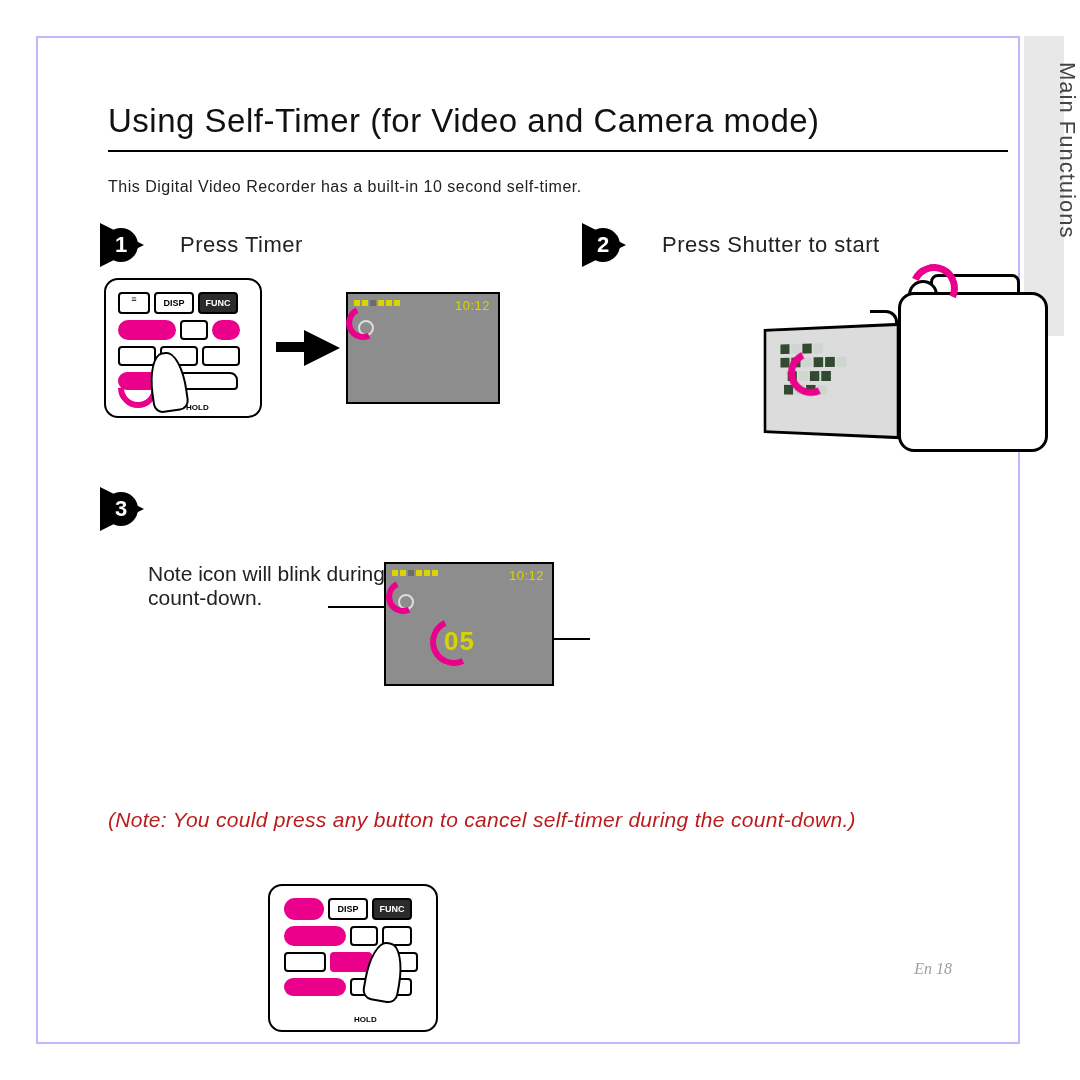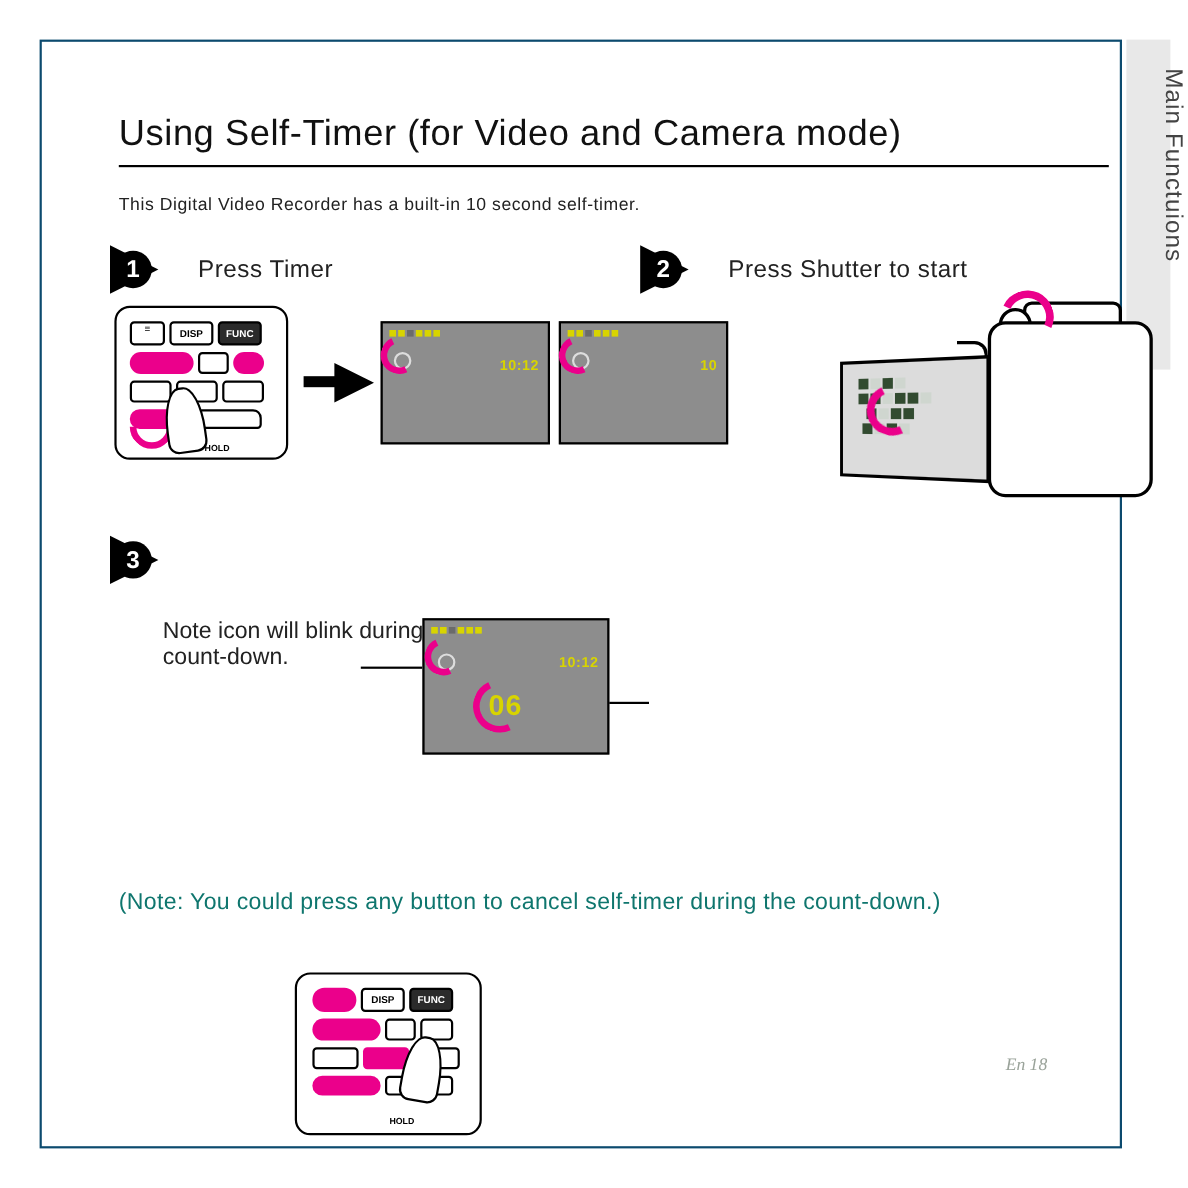--- a/index.html
+++ b/index.html
@@ -9,21 +9,21 @@
     width: 1080px;
     height: 1080px;
     background: #fff;
   }
   .frame {
     position: absolute;
     left: 36px;
     top: 36px;
     width: 984px;
     height: 1008px;
-    border: 2px solid #0c4a6e;
+    border: 2px solid #c4b5fd;
   }
   .side-tab {
     position: absolute;
     right: 16px;
     top: 36px;
     width: 40px;
     height: 300px;
     background: #e8e8e8;
   }
   .side-text {
@@ -150,21 +150,21 @@
   }
 
   .lcd {
     position: absolute;
     background: #8d8d8d;
     border: 2px solid #000;
   }
   .lcd .tbar { position:absolute; left:6px; top:6px; display:flex; gap:2px; }
   .lcd .sq { width:6px; height:6px; }
   .lcd .yel { background:#d8d400; }
-  .lcd .time { position:absolute; right:8px; top:4px; color:#d8d400; font-size:13px; font-weight:700; letter-spacing:0.5px;margin-top:26px; }
+  .lcd .time { position:absolute; right:8px; top:4px; color:#d8d400; font-size:13px; font-weight:400; letter-spacing:0.5px; }
   .lcd .ring {
     position:absolute; width:34px; height:34px; border-radius:50%;
     border:6px solid #eb008b; border-top-color:transparent; border-right-color:transparent;
     transform: rotate(20deg);
   }
   .lcd .clock {
     position:absolute; width:16px; height:16px; border:2px solid #ddd; border-radius:50%; background:#8d8d8d;
   }
   .lcd .big-num {
     position:absolute; color:#d8d400; font-size:26px; font-weight:700; letter-spacing:1px;
@@ -208,22 +208,22 @@
   }
   .cam .knob {
     position:absolute; right:110px; top:10px; width:30px; height:30px; border:3px solid #000; border-radius:50%; background:#fff;
   }
 
   .note3-blink { position:absolute; left:110px; top:524px; width:260px; font-size:21px; color:#222; }
   .line-thin { position:absolute; background:#000; height:2px; }
   .note3-count { position:absolute; left:554px; top:588px; width:360px; font-size:21px; color:#222; }
 
   .note-cancel {
-    position:absolute; left:70px; top:770px; width:900px; font-size:21px; color:#0f766e;
-    text-align: justify; letter-spacing:0.3px;
+    position:absolute; left:70px; top:770px; width:900px; font-size:21px; color:#b91c1c;
+    text-align: justify; letter-spacing:0.3px;font-style:italic;
   }
 
   .page-num {
     position:absolute; right:66px; bottom:64px; color:#9aa39a; font-size:16px; font-style: italic; font-family: Georgia, 'Times New Roman', serif;
   }
 </style>
 </head>
 <body>
 
 <div class="page">
@@ -291,33 +291,20 @@
           <div class="sq" style="background:#6b6b6b"></div>
           <div class="sq yel"></div>
           <div class="sq yel"></div>
           <div class="sq yel"></div>
         </div>
       <div class="time">10:12</div>
       <div class="clock" style="left:10px; top:26px;"></div>
       <div class="ring" style="left:-2px; top:12px;"></div>
     </div>
 
-    <div class="lcd" style="left:470px; top:254px; width:154px; height:112px;">
-      <div class="tbar">
-          <div class="sq yel"></div>
-          <div class="sq yel"></div>
-          <div class="sq" style="background:#6b6b6b"></div>
-          <div class="sq yel"></div>
-          <div class="sq yel"></div>
-          <div class="sq yel"></div>
-        </div>
-      <div class="time">10</div>
-      <div class="clock" style="left:10px; top:26px;"></div>
-      <div class="ring" style="left:-2px; top:12px;"></div>
-    </div>
 
     <div class="cam">
       <div class="top"></div>
       <div class="knob"></div>
       <div class="body"></div>
       <div class="grip"></div>
       <div class="screen">
         <div class="px d" style="left:16px;top:14px;"></div>
           <div class="px l" style="left:28px;top:14px;"></div>
         <div class="px d" style="left:40px;top:14px;"></div>
@@ -358,21 +345,21 @@
           <div class="sq yel"></div>
           <div class="sq yel"></div>
           <div class="sq" style="background:#6b6b6b"></div>
           <div class="sq yel"></div>
           <div class="sq yel"></div>
           <div class="sq yel"></div>
         </div>
       <div class="time">10:12</div>
       <div class="clock" style="left:12px; top:30px;"></div>
       <div class="ring" style="left:0px; top:16px;"></div>
-      <div class="big-num" style="left:58px; top:62px;">06</div>
+      <div class="big-num" style="left:58px; top:62px;">05</div>
       <div class="ring" style="left:44px; top:54px; width:48px; height:48px;"></div>
     </div>
 
     <div class="note-cancel">(Note: You could press any button to cancel self-timer during the count-down.)</div>
 
     <div class="pad" style="left:230px; top:846px; width:170px; height:148px;">
       <div class="row" style="left:14px; top:12px;">
         <div class="btn pill" style="width:40px;height:22px;"></div>
         <div class="btn lbl" style="width:40px;height:22px;">DISP</div>
         <div class="btn lbl" style="width:40px;height:22px;background:#2b2b2b;color:#fff;">FUNC</div>

